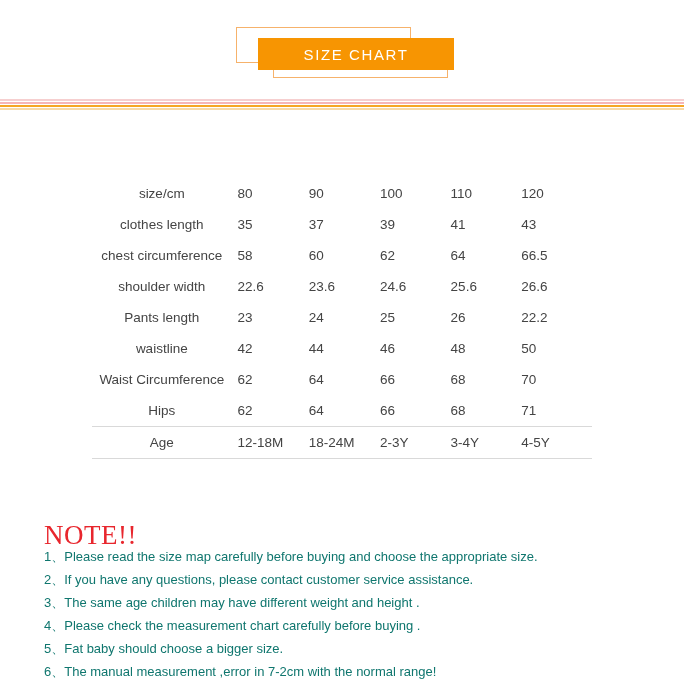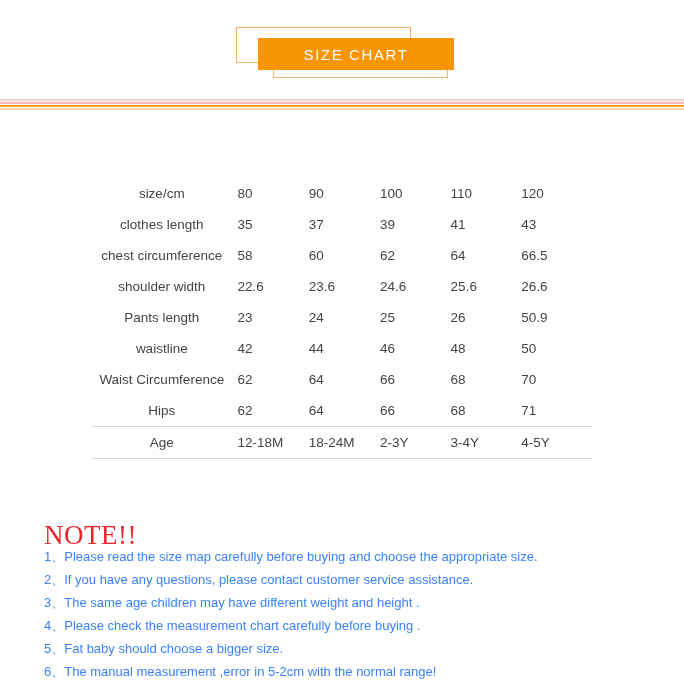--- a/index.html
+++ b/index.html
@@ -116,21 +116,21 @@
     letter-spacing: 0.5px;
   }
   .note-list {
     position: absolute;
     left: 44px;
     top: 545px;
     width: 600px;
   }
   .note-item {
     font-size: 13px;
-    color: #3b82f6;
+    color: #0f766e;
     line-height: 23px;
     white-space: nowrap;
   }
   .note-num {
     display: inline-block;
   }
   .note-text {
     display: inline;
   }
 </style>
@@ -184,21 +184,21 @@
         <td class="col">24.6</td>
         <td class="col">25.6</td>
         <td class="col">26.6</td>
       </tr>
       <tr>
         <td class="rowhead">Pants length</td>
         <td class="col">23</td>
         <td class="col">24</td>
         <td class="col">25</td>
         <td class="col">26</td>
-        <td class="col">50.9</td>
+        <td class="col">22.2</td>
       </tr>
       <tr>
         <td class="rowhead">waistline</td>
         <td class="col">42</td>
         <td class="col">44</td>
         <td class="col">46</td>
         <td class="col">48</td>
         <td class="col">50</td>
       </tr>
       <tr>
@@ -240,15 +240,15 @@
   <div class="note-item">
     <span class="note-num">3、</span><span class="note-text">The same age children may have different weight and height .</span>
   </div>
   <div class="note-item">
     <span class="note-num">4、</span><span class="note-text">Please check  the  measurement chart carefully before buying .</span>
   </div>
   <div class="note-item">
     <span class="note-num">5、</span><span class="note-text">Fat baby should choose a bigger size.</span>
   </div>
   <div class="note-item">
-    <span class="note-num">6、</span><span class="note-text">The manual measurement ,error in 5-2cm with the normal range!</span>
+    <span class="note-num">6、</span><span class="note-text">The manual measurement ,error in 7-2cm with the normal range!</span>
   </div>
 </div>
 
 </body></html>

